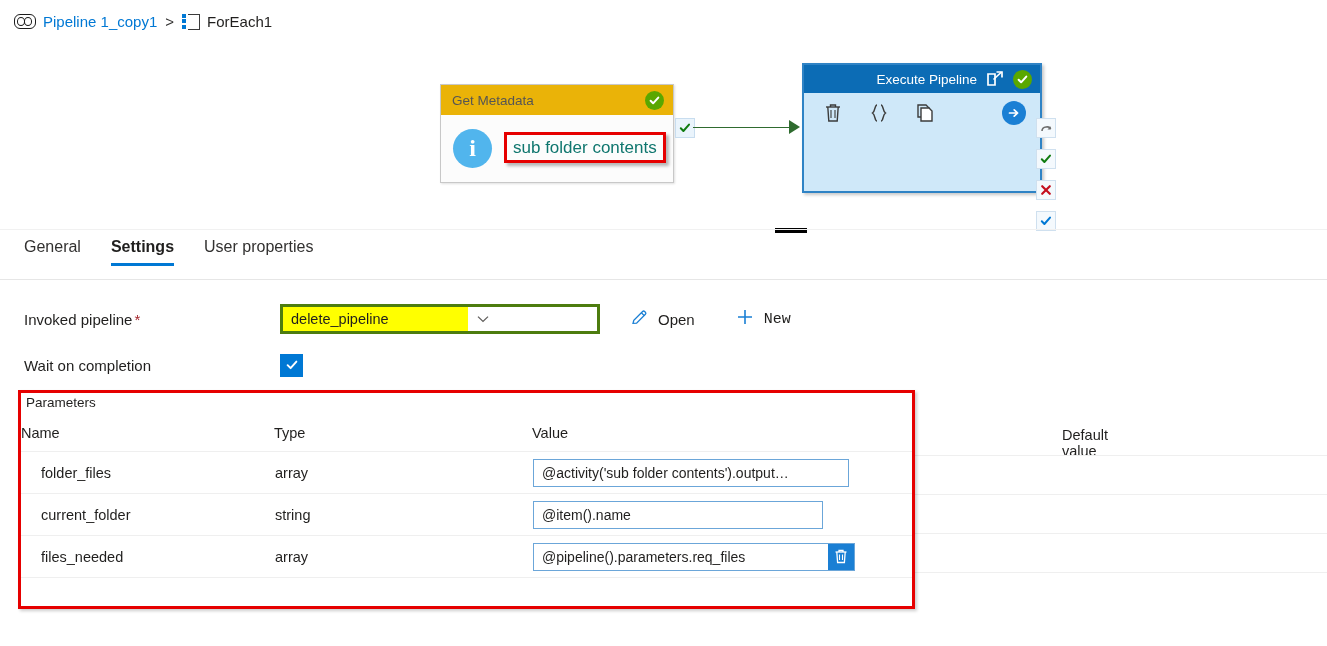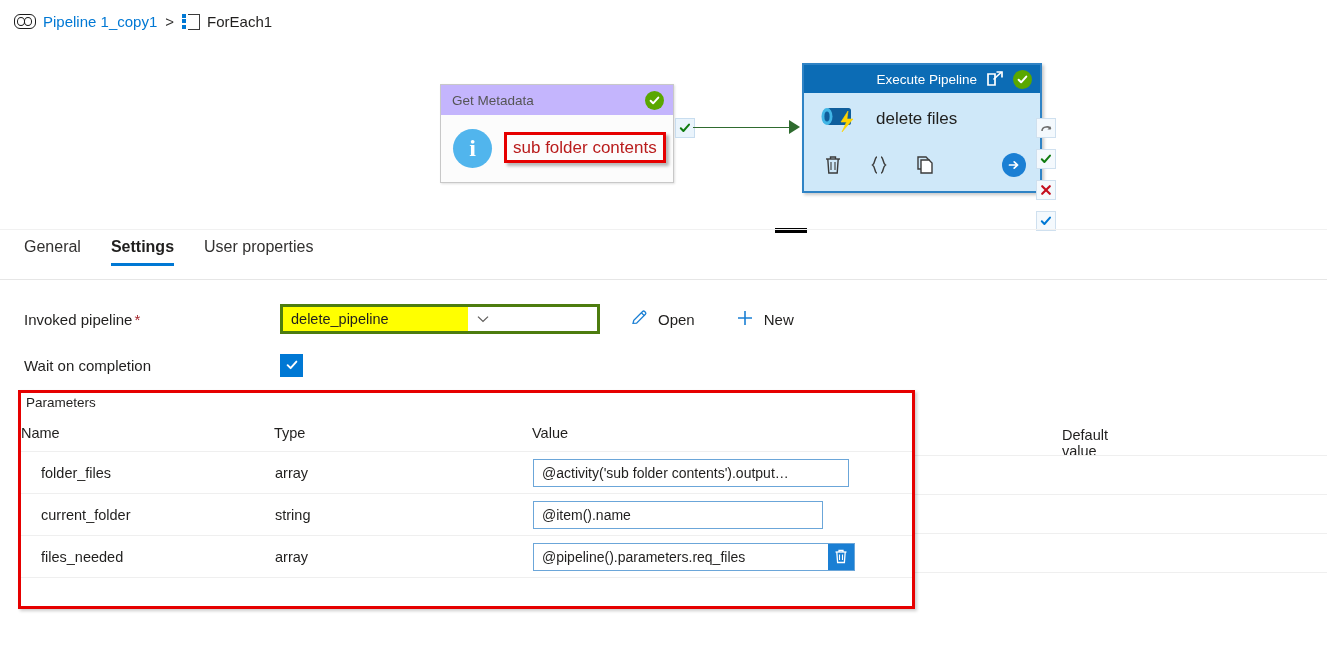--- a/index.html
+++ b/index.html
@@ -47,39 +47,39 @@
   
   .canvas { position:absolute; left:0; top:46px; width:1327px; height:184px; background:#fff; }
 
   
   .gm-card {
     position:absolute; left:440px; top:38px; width:232px; height:97px;
     background:#fcfcfc; border:1px solid #c8c8c8;
     box-shadow: 1px 1px 2px rgba(0,0,0,0.12);
   }
   .gm-header {
-    height:30px; background:#c4b5fd; display:flex; align-items:center;
+    height:30px; background:#eab308; display:flex; align-items:center;
     padding: 0 9px 0 11px; justify-content:space-between;
   }
   .gm-title { font-size:13.5px; color:#555555; }
   .check-green {
     width:19px; height:19px; border-radius:50%; background:#5aa700;
     display:flex; align-items:center; justify-content:center;
   }
   .check-green svg { display:block; }
   .gm-body { display:flex; align-items:center; height:66px; padding-left:12px; }
   .info-icon {
     width:39px; height:39px; border-radius:50%; background:#51b5ed;
     color:#fff; display:flex; align-items:center; justify-content:center;
     font-size:24px; font-family:"Liberation Serif", serif; font-weight:bold;
     flex:0 0 auto;
   }
   .gm-name-wrap { position:relative; margin-left:12px; }
   .gm-name {
-    font-size:17px; color:#b91c1c; padding:3px 6px;
+    font-size:17px; color:#0f766e; padding:3px 6px;
     border:3px solid #e60000; background:#fcfcfc;
     box-shadow: 3px 3px 3px rgba(0,0,0,0.28);
     white-space:nowrap;
   }
 
   
   .gm-handle {
     position:absolute; left:675px; top:72px; width:18px; height:18px;
     background:#eaf4fc; border:1px solid #c8ddef;
     display:flex; align-items:center; justify-content:center;
@@ -163,21 +163,21 @@
     flex:1 1 auto; font-size:14.5px; color:#201f1e; padding-left:8px;
     background:#ffff00; height:100%; display:flex; align-items:center;
     max-width:185px; box-sizing:border-box;
   }
   .dropdown-caret { width:30px; display:flex; align-items:center; justify-content:center; }
 
   .link-btn {
     display:flex; align-items:center; gap:9px; font-size:15px; color:#201f1e;
     cursor:pointer; margin-left:30px;
   }
-  .link-btn.new { margin-left:40px; }
+  .link-btn.new { margin-left:40px;font-family:Liberation Mono, monospace; }
 
   .checkbox-on {
     width:21px; height:21px; background:#0078d4; border:1px solid #0078d4;
     display:flex; align-items:center; justify-content:center; cursor:pointer;
   }
 
   
   .params-annotation {
     position:absolute; left:18px; top:390px; width:897px; height:219px;
     border:3px solid #e60000; box-sizing:border-box;
@@ -295,31 +295,20 @@
             <path d="M3 5 H10 V16 H3 Z" fill="none" stroke="#ffffff" stroke-width="1.7"></path>
             <path d="M8.5 10.5 L16.5 3" stroke="#ffffff" stroke-width="1.7" fill="none"></path>
             <path d="M11.5 3 H17 V8.5" fill="none" stroke="#ffffff" stroke-width="1.7"></path>
           </svg>
         </span>
         <span class="check-green">
           <svg width="13" height="13" viewBox="0 0 13 13">
               <path d="M2.6 6.8 L5.1 9.3 L10.3 3.6" stroke="#ffffff" stroke-width="2" fill="none" stroke-linecap="round" stroke-linejoin="round"></path>
             </svg>
         </span>
-      </div>
-      <div class="ep-body">
-        <span class="ep-icon">
-          <svg width="44" height="34" viewBox="0 0 44 34">
-            <rect x="9" y="6" width="24" height="17" rx="2.5" fill="#0f5e9c"></rect>
-            <ellipse cx="9" cy="14.5" rx="5.5" ry="8.5" fill="#41b6e6"></ellipse>
-            <ellipse cx="9" cy="14.5" rx="2.6" ry="5" fill="#0f5e9c"></ellipse>
-            <path d="M30 9 L23 20 L28.5 20 L24 30 L35 17 L29 17 Z" fill="#ffd400" stroke="#ffd400" stroke-width="0.6"></path>
-          </svg>
-        </span>
-        <span class="ep-name">delete files</span>
       </div>
       <div class="ep-footer">
         <span class="ep-foot-icon">
           <svg width="20" height="22" viewBox="0 0 20 22">
             <path d="M3 5 H17" stroke="#3b3b3b" stroke-width="1.4"></path>
             <path d="M7.5 5 V3 H12.5 V5" fill="none" stroke="#3b3b3b" stroke-width="1.4"></path>
             <path d="M4.8 5 L5.8 19 H14.2 L15.2 5" fill="none" stroke="#3b3b3b" stroke-width="1.4"></path>
             <path d="M8 8 V16 M12 8 V16" stroke="#3b3b3b" stroke-width="1.1"></path>
           </svg>
         </span>

